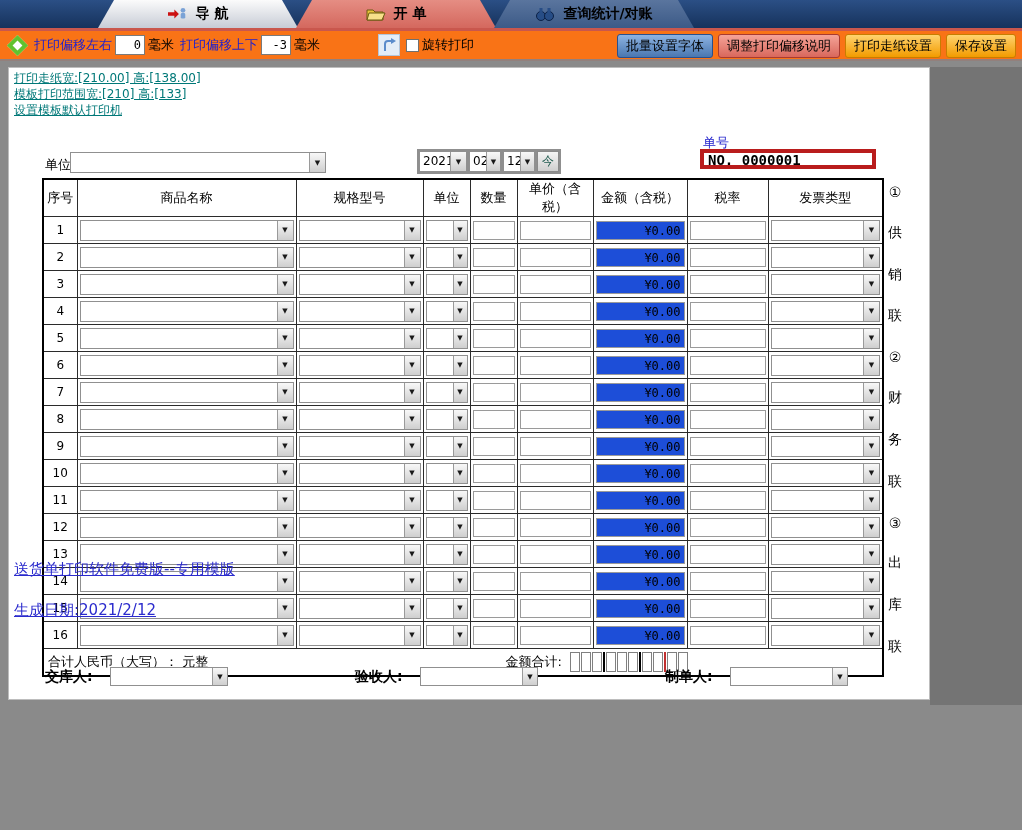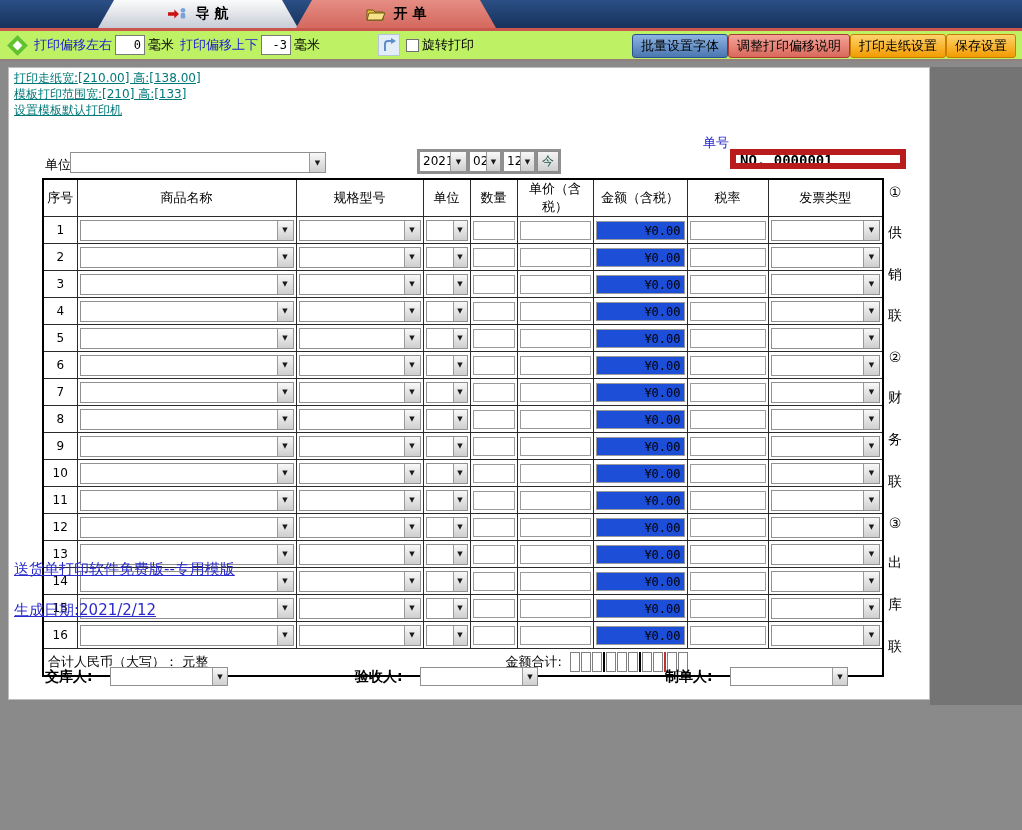--- a/index.html
+++ b/index.html
@@ -13,52 +13,52 @@
   .tab { position:absolute; top:0; height:28px; display:flex; align-items:center; justify-content:center;
          gap:8px; font-size:14px; font-weight:bold; color:#000; cursor:pointer;
          clip-path:polygon(16px 0, calc(100% - 16px) 0, 100% 100%, 0 100%); }
   .tab-nav   { left:98px;  width:200px; background:linear-gradient(#fbfbfb,#c7ccd6); }
   .tab-open  { left:296px; width:200px; background:linear-gradient(#e58d83,#d4685e); }
   .tab-query { left:494px; width:200px; background:linear-gradient(#5a759e,#3c5a87); }
   .tab-strip { position:absolute; left:0; top:28px; width:1022px; height:3px; background:#c9574d; }
   .tab .ticon { display:inline-flex; width:20px; height:16px; }
 
   
-  .toolbar { position:absolute; left:0; top:31px; width:1022px; height:30px; background:#bef264;
+  .toolbar { position:absolute; left:0; top:31px; width:1022px; height:30px; background:#f97316;
              border-bottom:2px solid #93807c; display:flex; align-items:center; }
   .diamond-wrap { width:34px; display:flex; justify-content:center; }
   .diamond { width:15px; height:15px; background:#fff; border:4px solid #62c22e; transform:rotate(45deg); }
   .tb-label-blue { color:#2222cc; font-size:13px; }
   .tb-label-black { color:#000; font-size:13px; margin-right:6px; }
   .tb-input { width:30px; height:20px; border:1px solid #7a7a7a; background:#fff; font-size:12px;
               text-align:right; padding-right:3px; font-family:"DejaVu Sans Mono",monospace; margin:0 3px; }
   .rotate-box { width:22px; height:22px; background:#e3edf7; border:1px solid #b3c6da; margin-left:52px;
                 display:flex; align-items:center; justify-content:center; }
   .checkbox { width:13px; height:13px; background:#fff; border:1px solid #707070; margin-left:6px; }
   .cb-label { font-size:13px; margin-left:3px; }
-  .tb-buttons { position:absolute; right:6px; top:3px; display:flex; }
+  .tb-buttons { position:absolute; right:6px; top:3px; display:flex; gap:5px; }
   .tb-btn { height:24px; padding:0 8px; font-size:13px; font-family:"DejaVu Sans",sans-serif;
             border-radius:3px; cursor:pointer; color:#000; }
   .btn-blue   { background:linear-gradient(#8db3e2,#4a77b0); border:1px solid #28508e; }
   .btn-red    { background:linear-gradient(#f5a398,#d9685c); border:1px solid #a93a30; }
   .btn-orange { background:linear-gradient(#ffd36e,#f29b00); border:1px solid #c87d00; }
 
   
   .page { position:absolute; left:8px; top:67px; width:922px; height:633px; background:#fff;
           border:1px solid #bdbdbd; }
   .right-block { position:absolute; left:930px; top:67px; width:92px; height:638px; background:#747474; }
 
   .link { position:absolute; color:#007878; font-size:12px; text-decoration:underline; cursor:pointer; white-space:nowrap; }
   .doc-title { position:absolute; left:240px; top:88px; width:440px; text-align:center;
                font-size:22px; font-weight:bold; letter-spacing:1px; color:#000; }
 
   .no-label { position:absolute; left:703px; top:134px; color:#2222cc; font-size:13px; }
   .no-input { position:absolute; left:700px; top:149px; width:176px; height:20px; background:#fff;
-              border:6px solid #b91c1c; font-size:14px; font-weight:bold; padding:1px 0 0 4px;
-              font-family:"DejaVu Sans Mono",monospace;margin-left:30px; }
+              border:4px solid #b91c1c; font-size:14px; font-weight:bold; padding:1px 0 0 4px;
+              font-family:"DejaVu Sans Mono",monospace; }
 
   .unit-label { position:absolute; left:45px; top:156px; font-size:13px; }
 
   
   .combo { position:relative; background:#fff; border:1px solid #909090; height:21px; cursor:pointer; }
   .combo .combo-arrow { position:absolute; right:0; top:0; bottom:0; width:16px;
         background:linear-gradient(#f8f8f8,#cfcfcf); border-left:1px solid #9a9a9a; color:#1a1a1a;
         font-size:7px; display:flex; align-items:center; justify-content:center; }
   .combo.narrow .combo-arrow { width:14px; }
   .combo .combo-text { position:absolute; left:3px; top:2px; font-size:12px; }
@@ -125,20 +125,31 @@
       <span>导 航</span>
     </div>
     <div class="tab tab-open">
       <span class="ticon">
         <svg width="20" height="16" viewBox="0 0 20 16">
           <path d="M1 4 h6 l2 2 h8 v8 h-16 z" fill="#e8c23a" stroke="#6b5a10"></path>
           <path d="M3 7 h16 l-3 7 h-15 z" fill="#f7e08a" stroke="#6b5a10"></path>
         </svg>
       </span>
       <span>开 单</span>
+    </div>
+    <div class="tab tab-query">
+      <span class="ticon">
+        <svg width="20" height="16" viewBox="0 0 20 16">
+          <circle cx="6" cy="10" r="4.5" fill="#274d86" stroke="#0d2246"></circle>
+          <circle cx="14" cy="10" r="4.5" fill="#274d86" stroke="#0d2246"></circle>
+          <rect x="4.5" y="2" width="3" height="5" fill="#274d86"></rect>
+          <rect x="12.5" y="2" width="3" height="5" fill="#274d86"></rect>
+        </svg>
+      </span>
+      <span>查询统计/对账</span>
     </div>
   </div>
   <div class="tab-strip"></div>
 
   <div class="toolbar">
     <div class="diamond-wrap">
         <div class="diamond"></div>
       </div>
     <span class="tb-label-blue">打印偏移左右</span>
     <input class="tb-input" value="0" style="">

